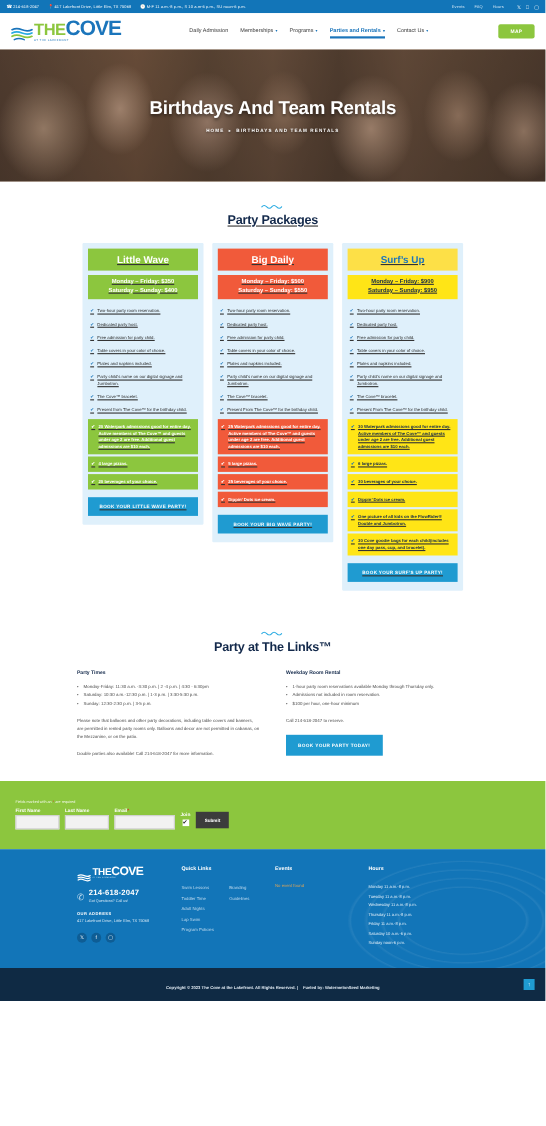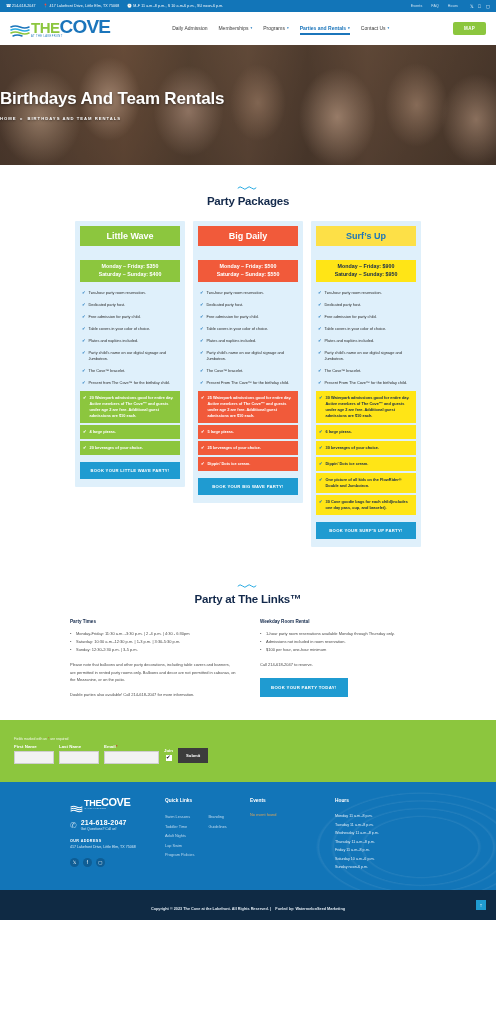--- a/index.html
+++ b/index.html
@@ -98,50 +98,50 @@
       radial-gradient(ellipse 50px 65px at 38% 55%, rgba(225,185,160,.75), transparent 70%),
       radial-gradient(ellipse 40px 55px at 52% 48%, rgba(200,160,130,.7), transparent 70%),
       radial-gradient(ellipse 55px 70px at 68% 60%, rgba(235,195,165,.8), transparent 70%),
       radial-gradient(ellipse 45px 60px at 84% 50%, rgba(210,170,140,.75), transparent 70%),
       radial-gradient(ellipse 50px 65px at 96% 62%, rgba(230,190,160,.7), transparent 70%),
       linear-gradient(180deg, rgba(80,60,45,.45), rgba(60,45,35,.55));
   }
   .hero-overlay { position: absolute; inset: 0; background: rgba(45,35,28,.35); }
   .hero-content {
     position: absolute; inset: 0; display: flex; flex-direction: column;
-    justify-content: center; color: #fff;
+    align-items: center; justify-content: center; color: #fff;
   }
   .hero-title {
     font-size: 17px; font-weight: bold; letter-spacing: -0.2px;
     text-shadow: 0 1px 3px rgba(0,0,0,.5);
   }
   .crumb {
     margin-top: 7px; font-size: 4.2px; letter-spacing: 1px; font-weight: bold;
     display: flex; align-items: center; gap: 4px;
     text-shadow: 0 1px 2px rgba(0,0,0,.5);
   }
   .crumb .sep { font-size: 3.6px; }
 
   
-  .section { padding: 20px 24px; }
+  .section { padding: 20px 24px; text-decoration: underline; }
   .sec-head { text-align: center; margin-bottom: 14px; }
   .squiggle {
     display: block; margin: 0 auto 5px; width: 22px; height: 5px;
     color: #29abe2;
   }
   .sec-title { font-size: 11.5px; font-weight: bold; color: #13294b; letter-spacing: -0.2px; }
 
   
   .cards { display: flex; gap: 8px; justify-content: center; align-items: flex-start; }
   .card {
     width: 110px; background: #dff0fb; padding: 5px 5px 8px; border-radius: 1px;
   }
   .card-title {
     text-align: center; font-size: 9px; font-weight: bold; color: #fff;
-    padding: 5px 0; margin-bottom: 14px;
+    padding: 5px 0; margin-bottom: 4px;
   }
   .card-title.green { background: #8cc63e; }
   .card-title.orange { background: #f15a3a; }
   .card-title.yellow { background: #fde047; color: #1b75bb; }
   .card-price {
     text-align: center; font-size: 5.3px; font-weight: bold; line-height: 7.5px;
     padding: 3px 0 4px;
   }
   .card-price.green { background: #8cc63e; color: #fff; }
   .card-price.orange { background: #f15a3a; color: #fff; }

